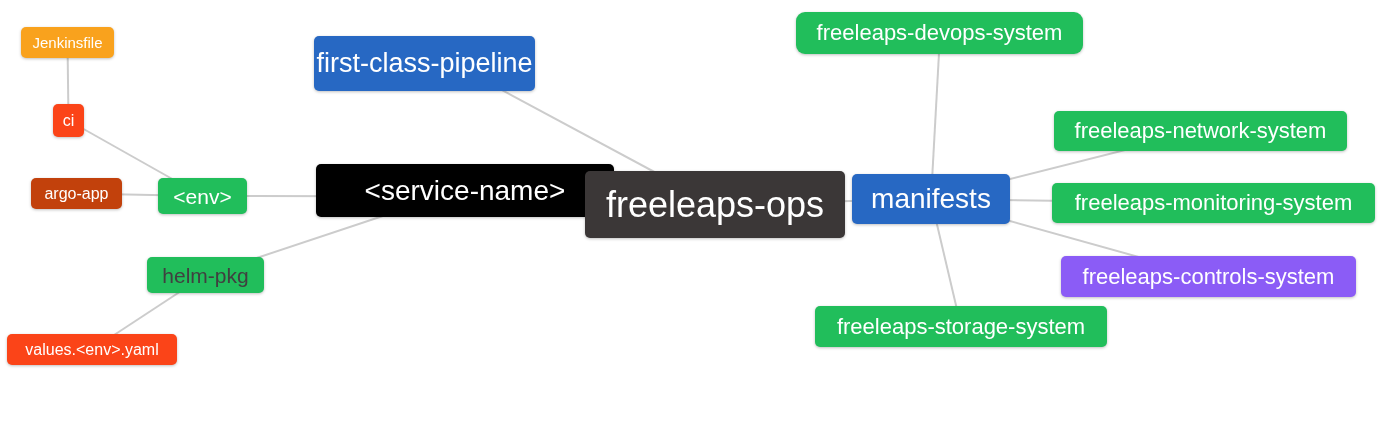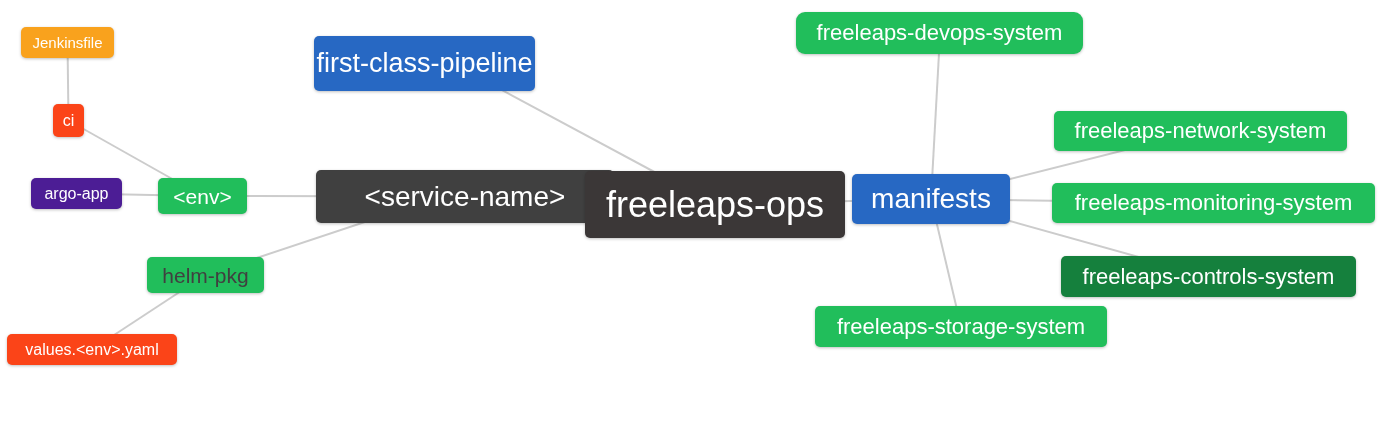--- a/index.html
+++ b/index.html
@@ -48,53 +48,53 @@
       <line x1="931" y1="199" x2="1208.5" y2="276.5" stroke="#CCCCCC" stroke-width="2"></line>
       <line x1="931" y1="199" x2="961" y2="326.5" stroke="#CCCCCC" stroke-width="2"></line>
     </svg>
   <div id="node-layer">
       <div class="node" style="left: 21px; top: 27px; width: 93px; height: 31px; background: rgb(249, 162, 29); color: rgb(255, 255, 255); font-size: 15px;">
         <span>Jenkinsfile</span>
       </div>
       <div class="node" style="left: 53px; top: 104px; width: 31px; height: 33px; background: rgb(251, 68, 24); color: rgb(255, 255, 255); font-size: 16px;">
         <span>ci</span>
       </div>
-      <div class="node" style="left: 31px; top: 178px; width: 91px; height: 31px; background: #4c1d95; color: rgb(255, 255, 255); font-size: 16px;">
+      <div class="node" style="left: 31px; top: 178px; width: 91px; height: 31px; background: #c2410c; color: rgb(255, 255, 255); font-size: 16px;">
         <span>argo-app</span>
       </div>
       <div class="node" style="left: 158px; top: 178px; width: 89px; height: 36px; background: rgb(33, 190, 91); color: rgb(255, 255, 255); font-size: 21px;">
         <span>&lt;env&gt;</span>
       </div>
       <div class="node" style="left: 147px; top: 257px; width: 117px; height: 36px; background: rgb(33, 190, 91); color: #404040; font-size: 21px;">
         <span>helm-pkg</span>
       </div>
       <div class="node" style="left: 7px; top: 334px; width: 170px; height: 31px; background: rgb(251, 68, 24); color: rgb(255, 255, 255); font-size: 16px;">
         <span>values.&lt;env&gt;.yaml</span>
       </div>
       <div class="node" style="left: 314px; top: 36px; width: 221px; height: 55px; background: rgb(39, 104, 195); color: rgb(255, 255, 255); font-size: 27px;">
         <span>first-class-pipeline</span>
       </div>
-      <div class="node" style="left: 316px; top: 170px; width: 298px; height: 53px; background: #404040; color: rgb(255, 255, 255); font-size: 28px;">
+      <div class="node" style="left: 316px; top: 164px; width: 298px; height: 53px; background: #000000; color: rgb(255, 255, 255); font-size: 28px;">
         <span>&lt;service-name&gt;</span>
       </div>
       <div class="node" style="left: 585px; top: 171px; width: 260px; height: 67px; background: rgb(59, 55, 55); color: #ffffff; font-size: 36px;">
         <span>freeleaps-ops</span>
       </div>
       <div class="node" style="left: 852px; top: 174px; width: 158px; height: 50px; background: rgb(39, 104, 195); color: rgb(255, 255, 255); font-size: 28px;">
         <span>manifests</span>
       </div>
       <div class="node" style="left: 796px; top: 12px; width: 287px; height: 42px; background: rgb(33, 190, 91); color: rgb(255, 255, 255); font-size: 22px; border-radius: 9px;">
         <span>freeleaps-devops-system</span>
       </div>
       <div class="node" style="left: 1054px; top: 111px; width: 293px; height: 40px; background: rgb(33, 190, 91); color: rgb(255, 255, 255); font-size: 22px;">
         <span>freeleaps-network-system</span>
       </div>
       <div class="node" style="left: 1052px; top: 183px; width: 323px; height: 40px; background: rgb(33, 190, 91); color: rgb(255, 255, 255); font-size: 22px;">
         <span>freeleaps-monitoring-system</span>
       </div>
-      <div class="node" style="left: 1061px; top: 256px; width: 295px; height: 41px; background: #15803d; color: rgb(255, 255, 255); font-size: 22px;">
+      <div class="node" style="left: 1061px; top: 256px; width: 295px; height: 41px; background: #8b5cf6; color: rgb(255, 255, 255); font-size: 22px;">
         <span>freeleaps-controls-system</span>
       </div>
       <div class="node" style="left: 815px; top: 306px; width: 292px; height: 41px; background: rgb(33, 190, 91); color: rgb(255, 255, 255); font-size: 22px;">
         <span>freeleaps-storage-system</span>
       </div>
     </div>
 </div>
 
 </body></html>

